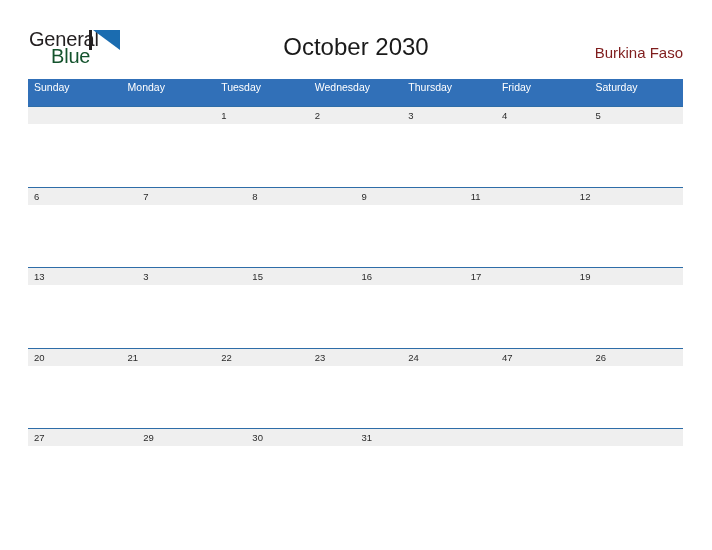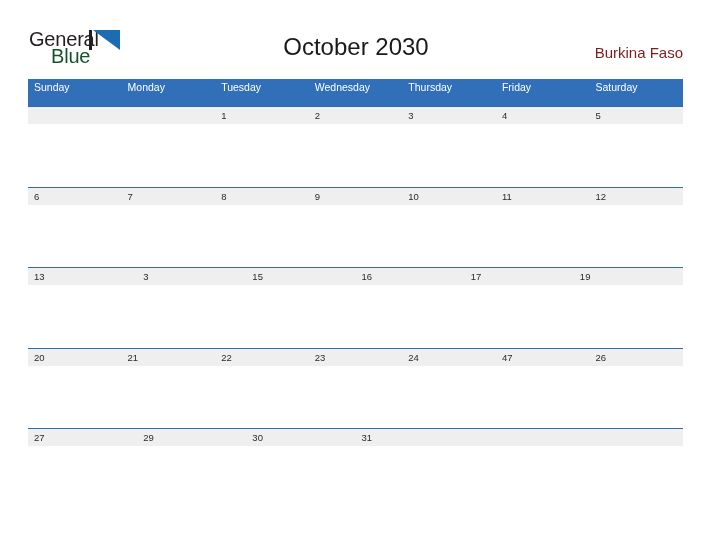--- a/index.html
+++ b/index.html
@@ -215,21 +215,20 @@
         <div class="day-body-cell"></div>
       </div>
     </div>
 
     <div class="week-row">
       <div class="date-strip">
         <div class="day-cell">6</div>
         <div class="day-cell">7</div>
         <div class="day-cell">8</div>
         <div class="day-cell">9</div>
-        <div class="day-cell">10</div>
         <div class="day-cell">11</div>
         <div class="day-cell">12</div>
       </div>
       <div class="day-body">
         <div class="day-body-cell"></div>
         <div class="day-body-cell"></div>
         <div class="day-body-cell"></div>
         <div class="day-body-cell"></div>
         <div class="day-body-cell"></div>
         <div class="day-body-cell"></div>

